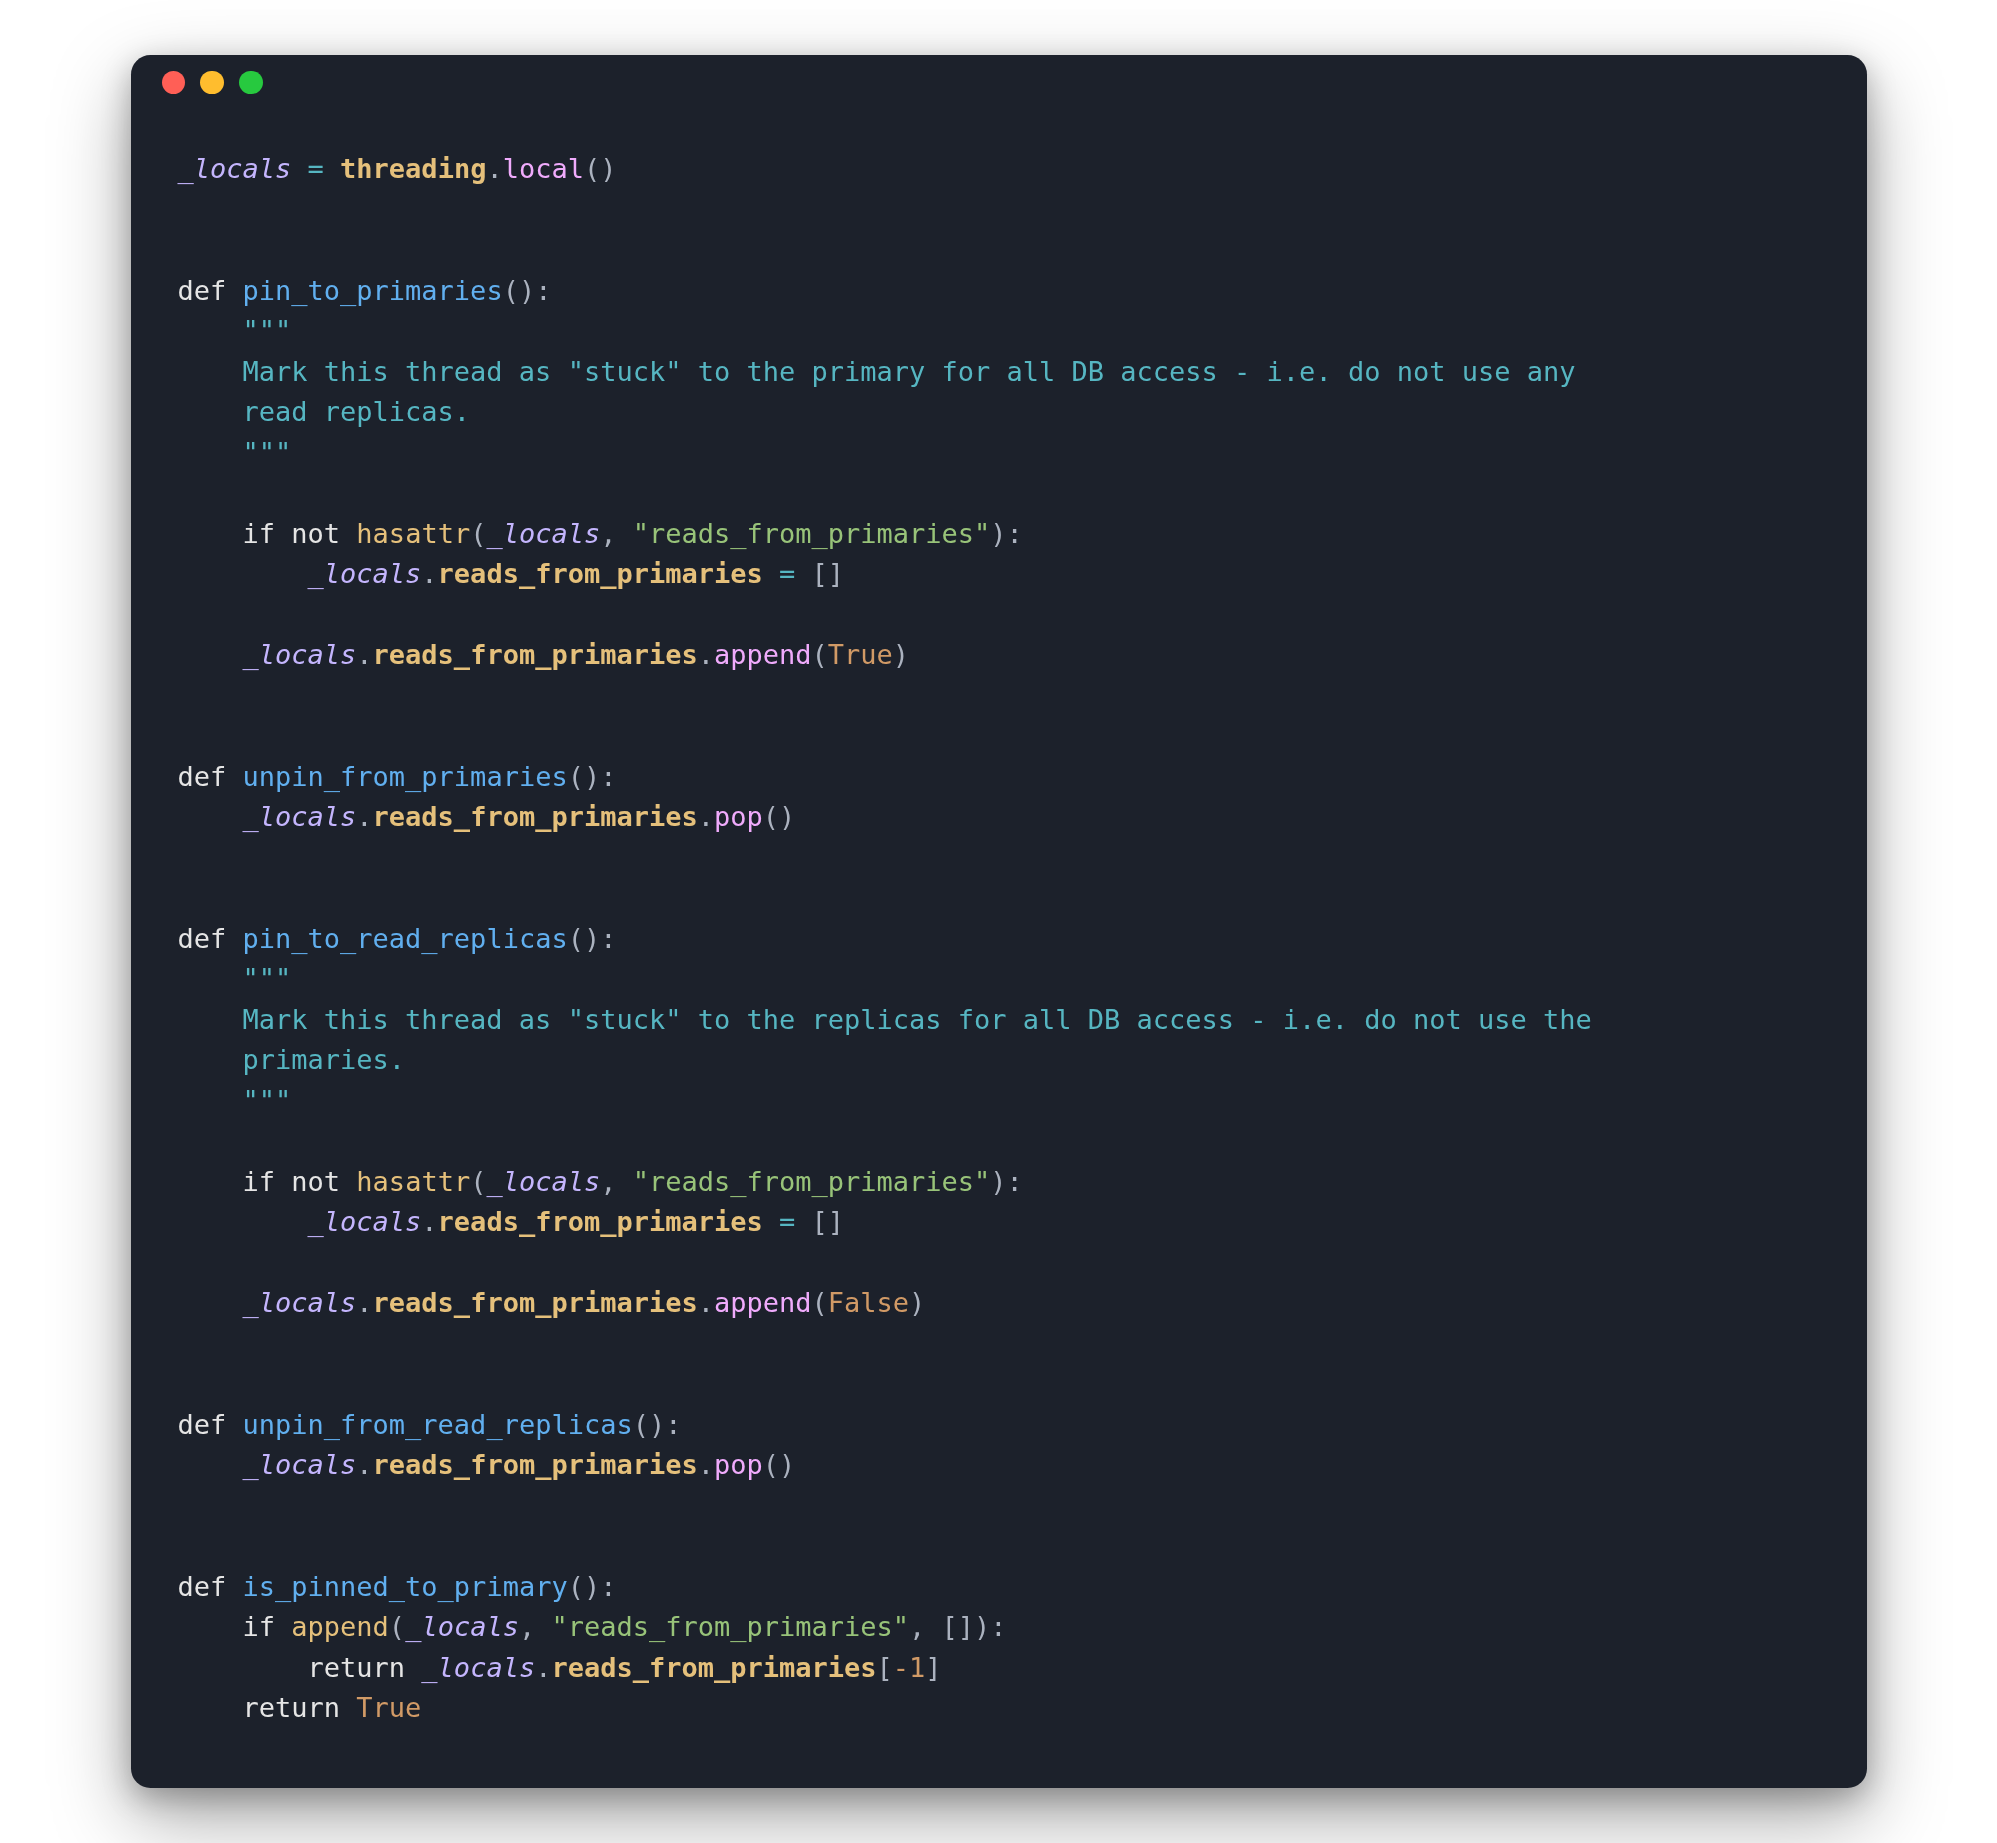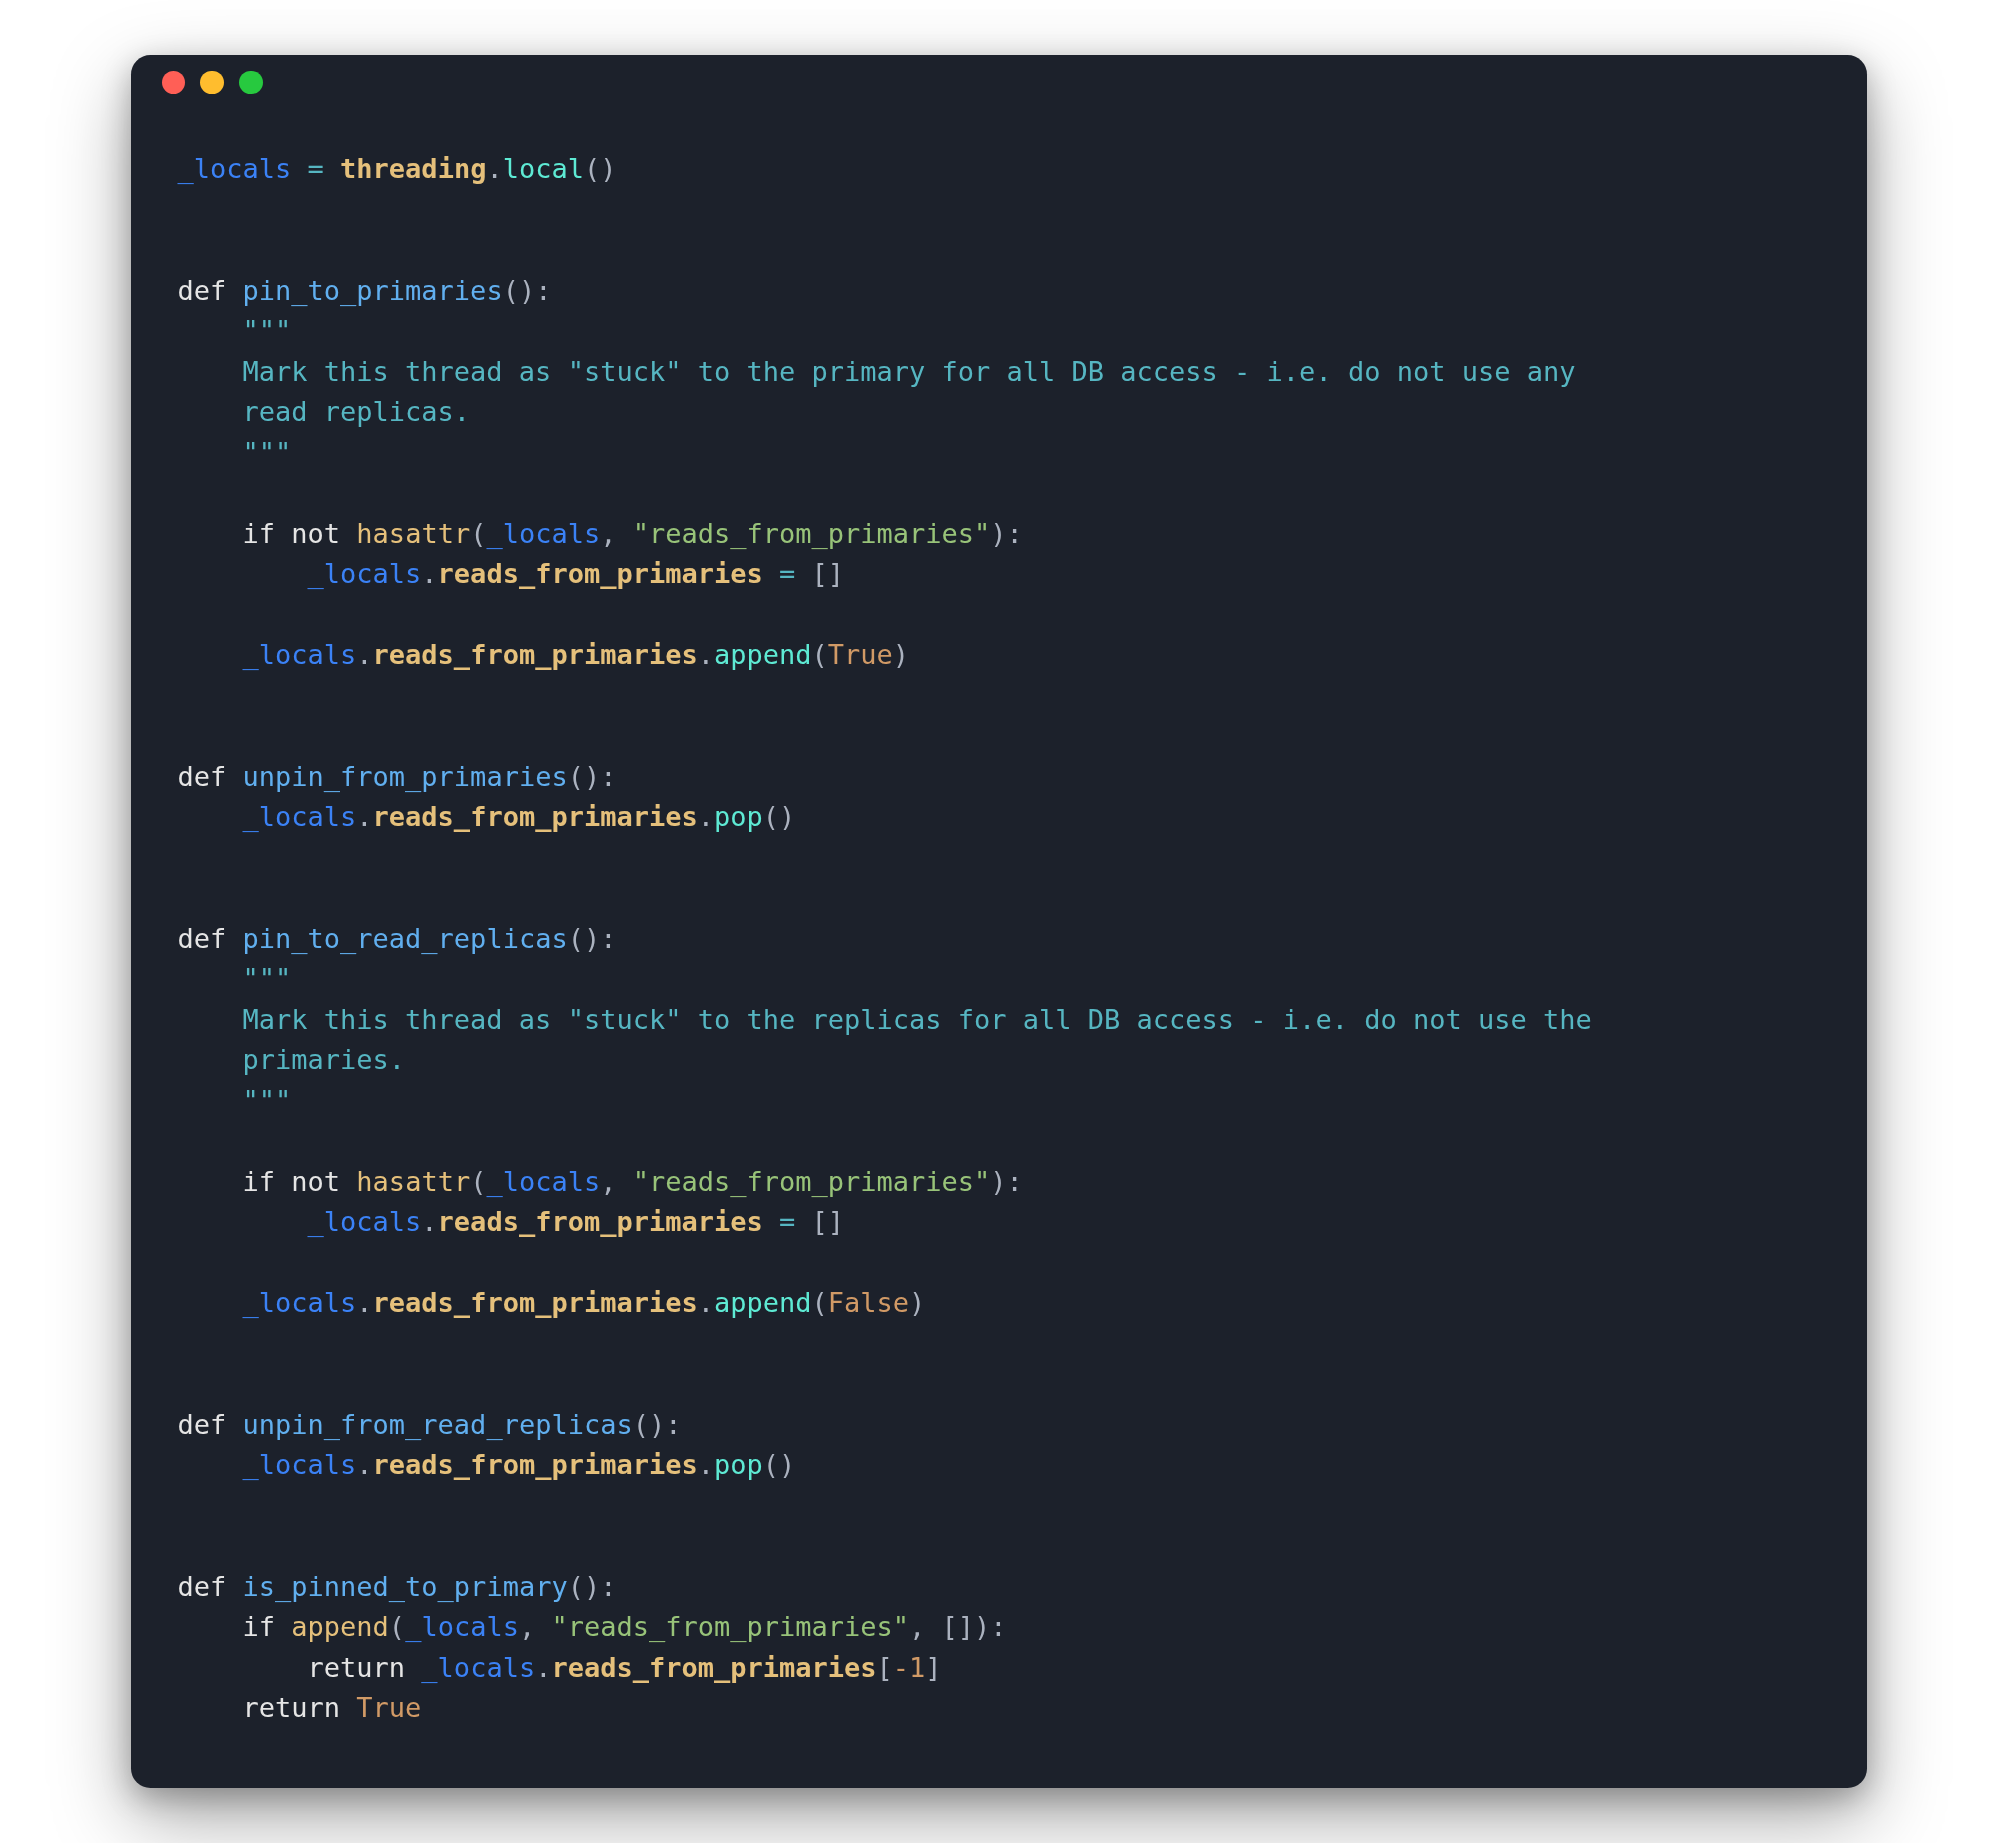--- a/index.html
+++ b/index.html
@@ -35,25 +35,25 @@
     .dot-yellow { background: #ffbd2e; }
     .dot-green { background: #27c93f; }
     .code-area {
       padding: 39px 47px 59px 47px;
       font-size: 27px;
       line-height: 1.5;
       color: #abb2bf;
       white-space: pre;
       font-variant-ligatures: none;
     }
-    .tok-var { color: #3b82f6; }
+    .tok-var { color: #c4b5fd; font-style: italic; }
     .tok-op { color: #56b6c2; }
     .tok-attr { color: #e5c07b; font-weight: bold; }
     .tok-punc { color: #abb2bf; }
-    .tok-call { color: #5eead4; }
+    .tok-call { color: #f0abfc; }
     .tok-kw { color: #e5e5e5; }
     .tok-fn { color: #61afef; }
     .tok-str { color: #98c379; }
     .tok-doc { color: #56b6c2; }
     .tok-builtin { color: #e5c07b; }
     .tok-const { color: #d19a66; }
     .tok-num { color: #d19a66; }
   </style>
 </head>
 <body>

